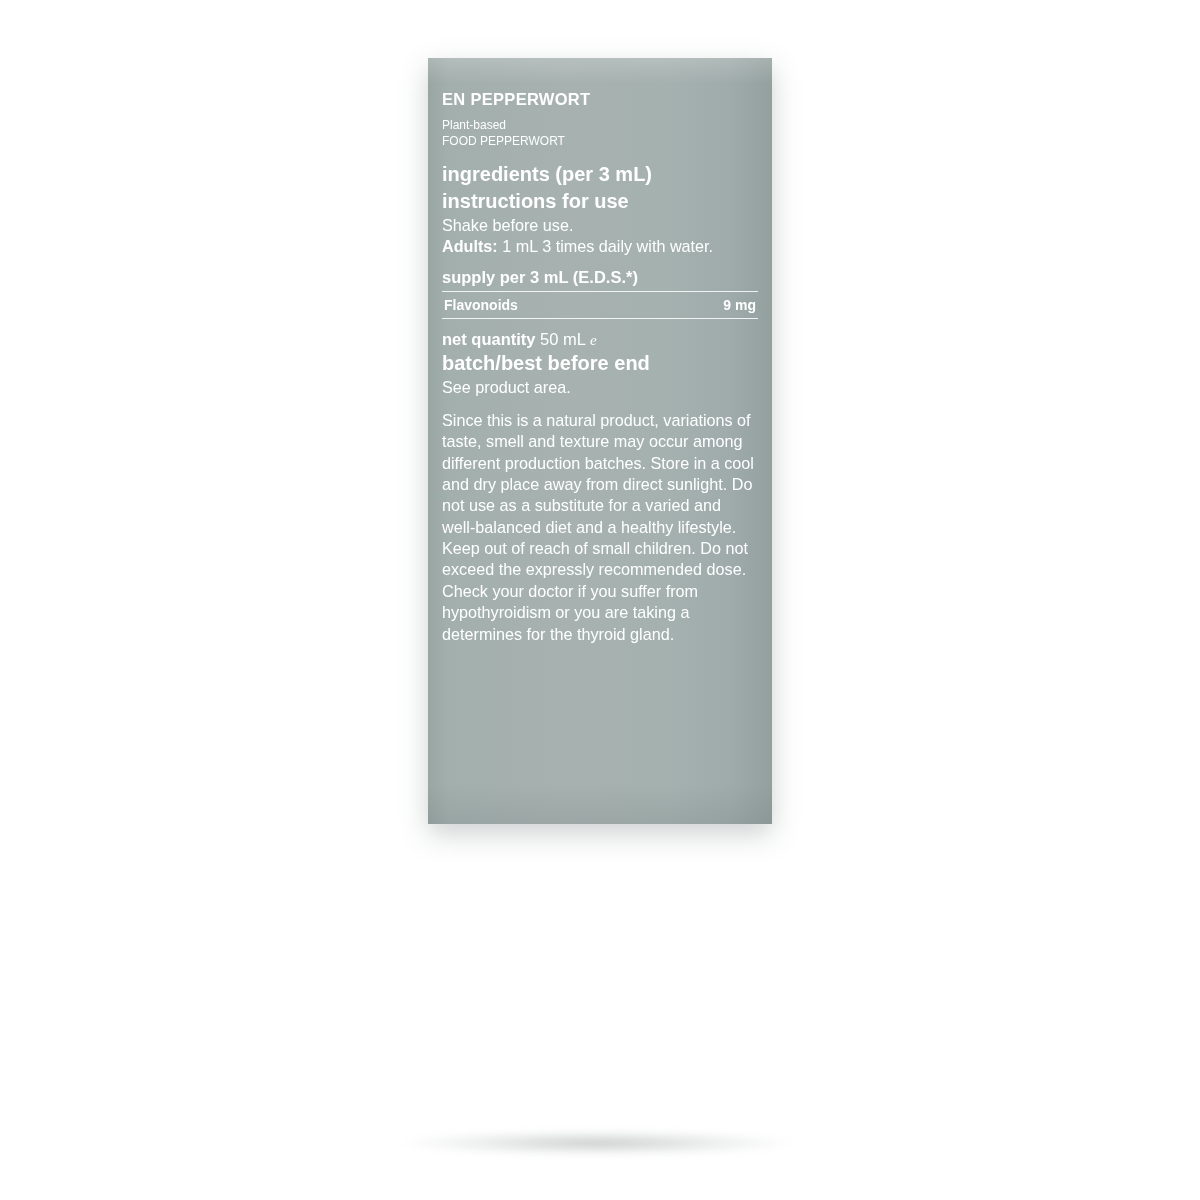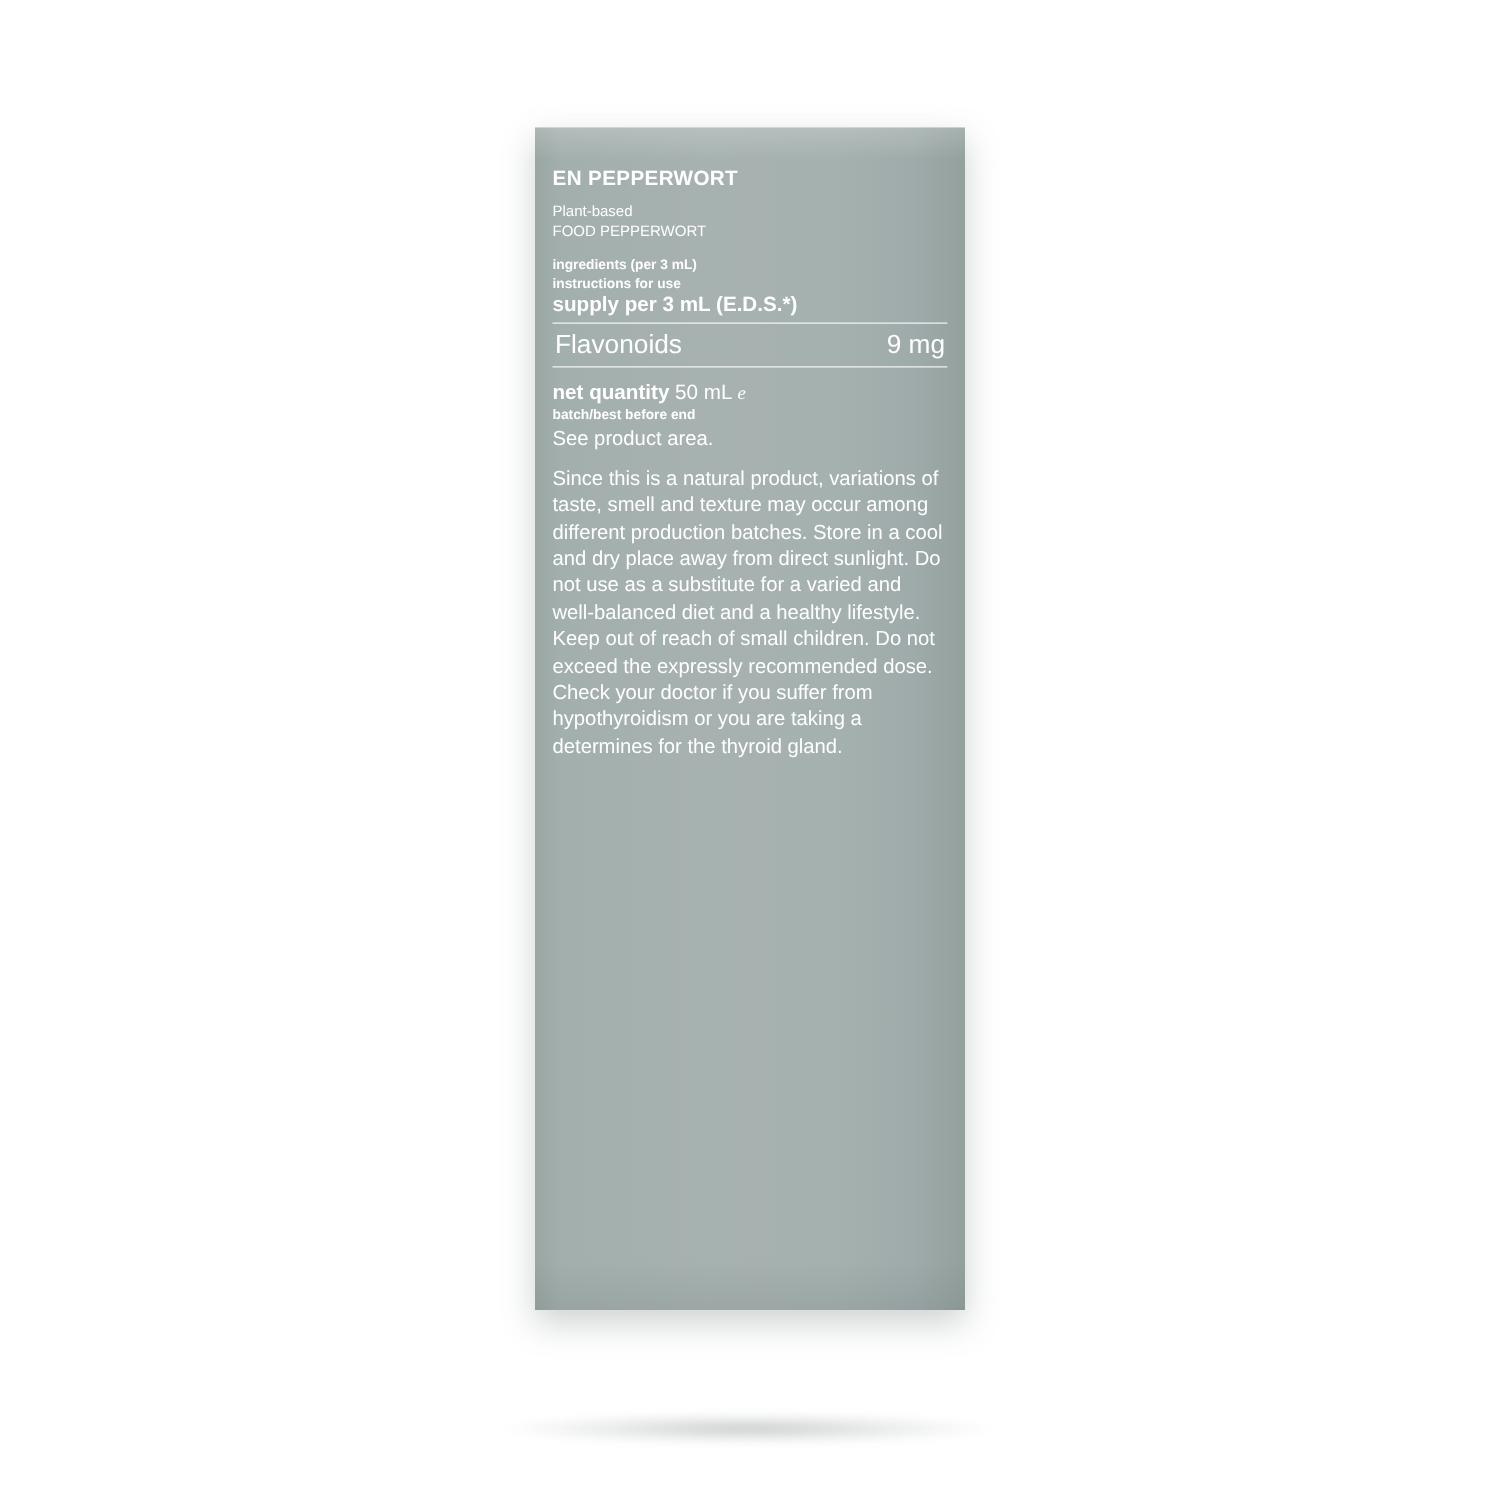--- a/index.html
+++ b/index.html
@@ -20,30 +20,29 @@
     height: 1200px;
     background: #ffffff;
   }
 
   
   .carton {
     position: absolute;
     left: 428px;
     top: 58px;
     width: 344px;
-    height: 946px;
+    height: 766px;
     background: linear-gradient(to right,
         #9aa6a4 0%,
         #a3afad 6%,
         #a7b2b0 40%,
         #a5b1af 70%,
         #9fabaa 88%,
         #93a09e 100%);
     box-shadow: 0 10px 26px rgba(80,92,92,0.28);
-    margin-top: 44px;
   }
   
   .carton::before {
     content: "";
     position: absolute;
     left: 0; top: 0; right: 0;
     height: 26px;
     background: linear-gradient(to bottom, rgba(255,255,255,0.18), rgba(255,255,255,0));
     pointer-events: none;
   }
@@ -73,21 +72,21 @@
   }
 
   .subtitle {
     font-size: 12px;
     line-height: 1.32;
     font-weight: 400;
     margin-bottom: 11px;
   }
 
   h2.sec {
-    font-size: 11px;
+    font-size: 20px;
     font-weight: bold;
     margin: 0 0 1px 0;
     line-height: 1.3;
   }
 
   p.body {
     font-size: 16.2px;
     line-height: 1.32;
     margin: 0 0 11px 0;
     font-weight: 400;
@@ -107,22 +106,23 @@
     width: 100%;
     border-top: 1px solid rgba(255,255,255,0.85);
     border-bottom: 1px solid rgba(255,255,255,0.85);
     padding: 5px 0 5px 0;
     margin-bottom: 11px;
   }
   .trow {
     display: flex;
     justify-content: space-between;
     align-items: flex-start;
-    font-size: 21px;
+    font-size: 14px;
     padding: 0 2px;
+    font-weight: bold;
   }
 
   .netqty {
     font-size: 16.5px;
     margin: 0 0 1px 0;
   }
   .netqty .lbl { font-weight: bold; }
   .netqty .val { font-weight: 400; }
   .e-mark {
     font-size: 15px;
@@ -165,20 +165,21 @@
       <div class="brandline">EN PEPPERWORT</div>
 
       <div class="subtitle">
         <span>Plant-based</span><br>
         <span>FOOD PEPPERWORT</span>
       </div>
 
       <h2 class="sec">ingredients (per 3 mL)</h2>
 
       <h2 class="sec">instructions for use</h2>
+      <p class="body"><span>Shake before use.</span><br><span class="bold">Adults:</span><span> 1 mL 3 times daily with water.</span></p>
 
       <div class="supply-title">supply per 3 mL (E.D.S.*)</div>
       <div class="table">
         <div class="trow">
           <span>Flavonoids</span>
           <span>9 mg</span>
         </div>
       </div>
 
 

